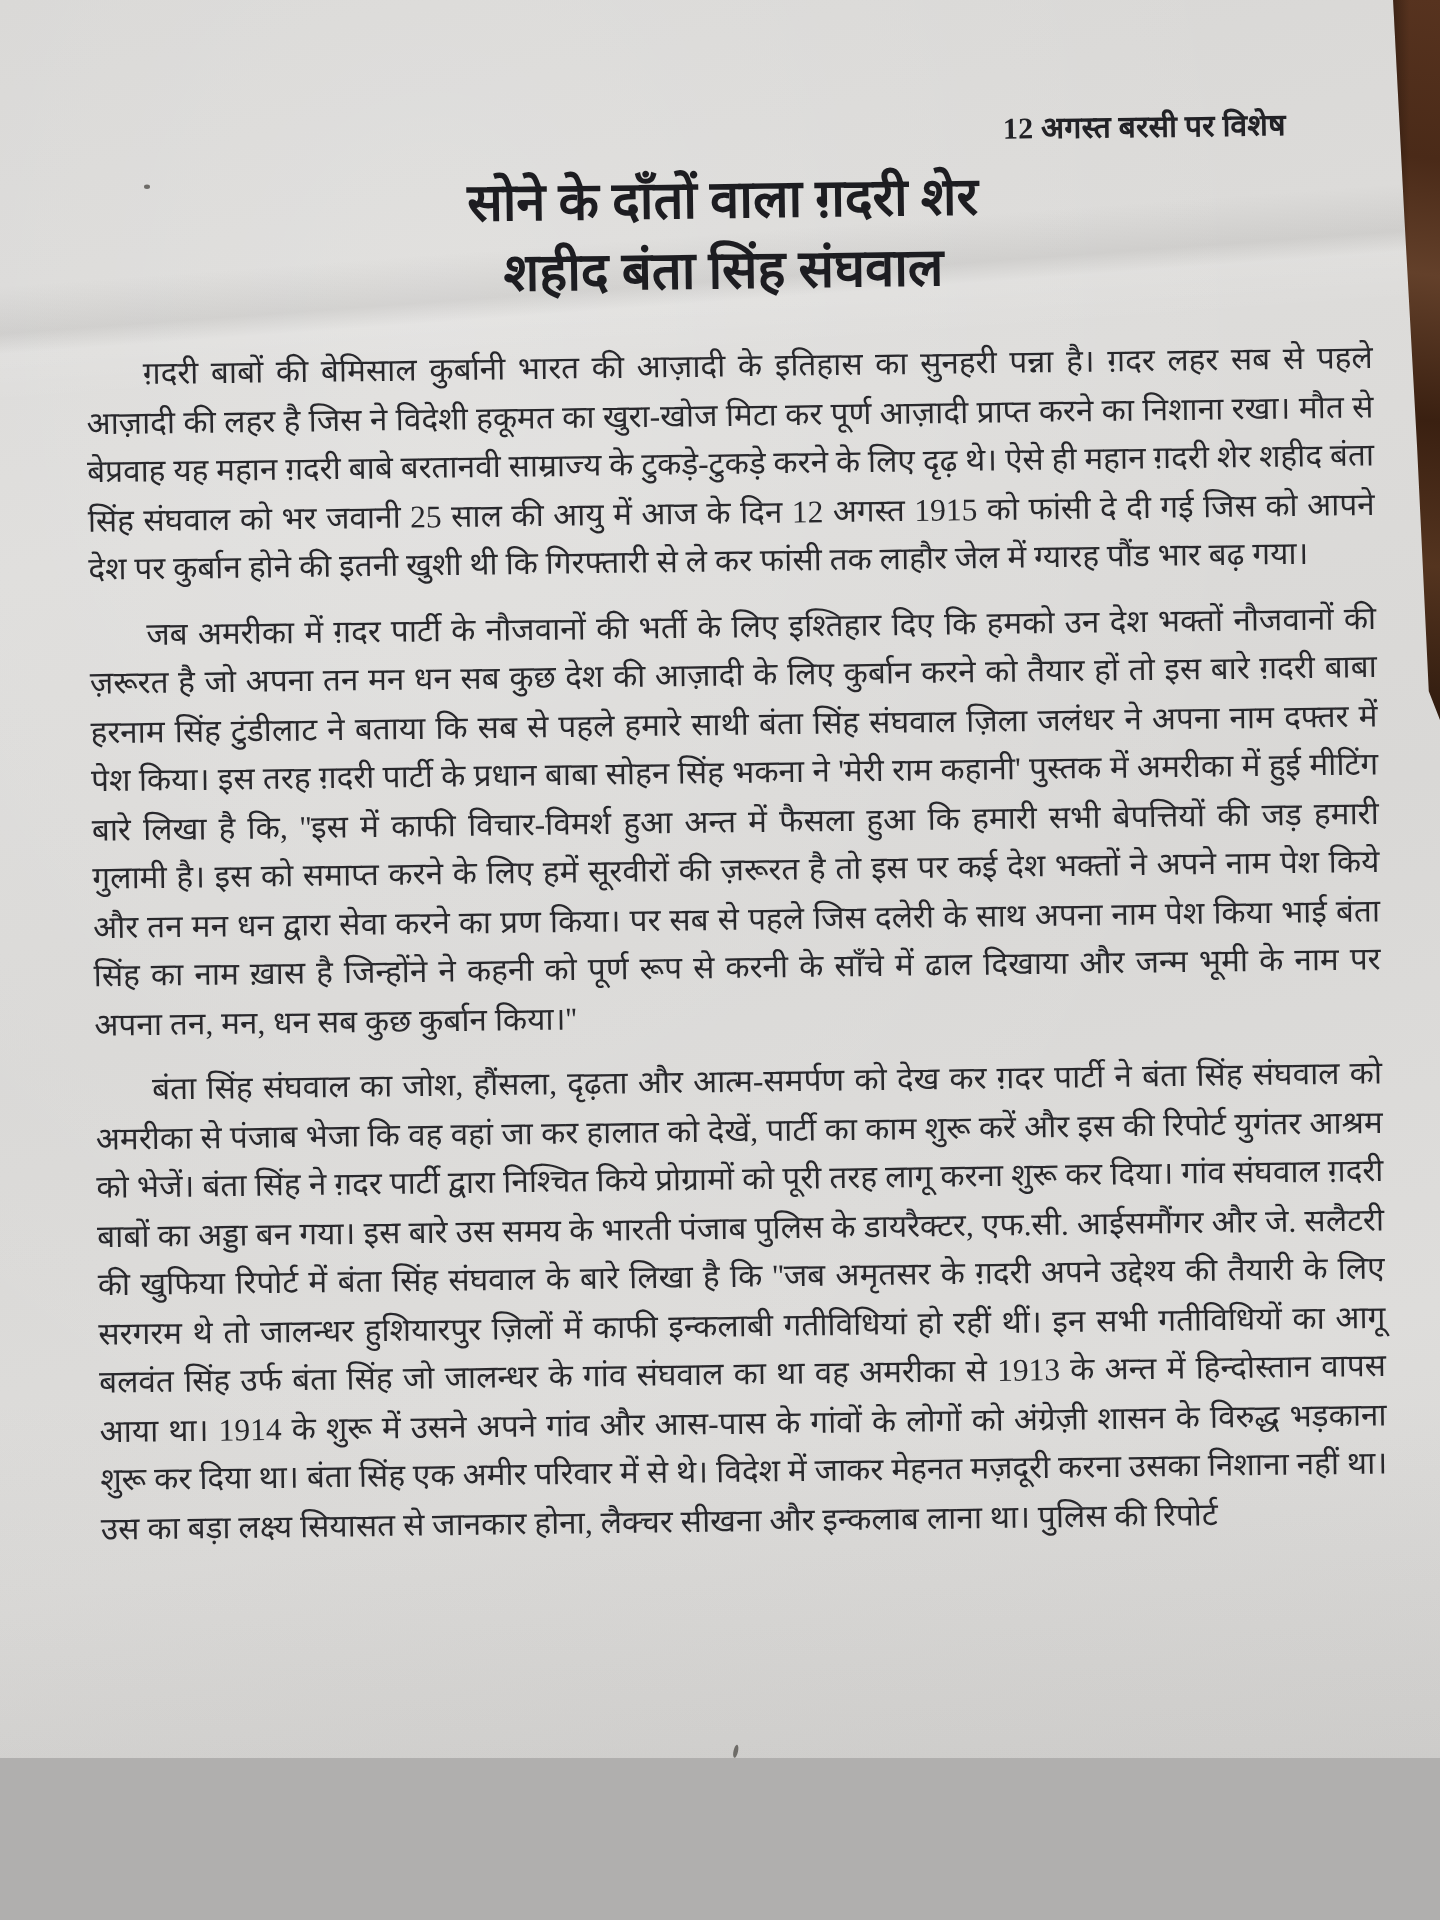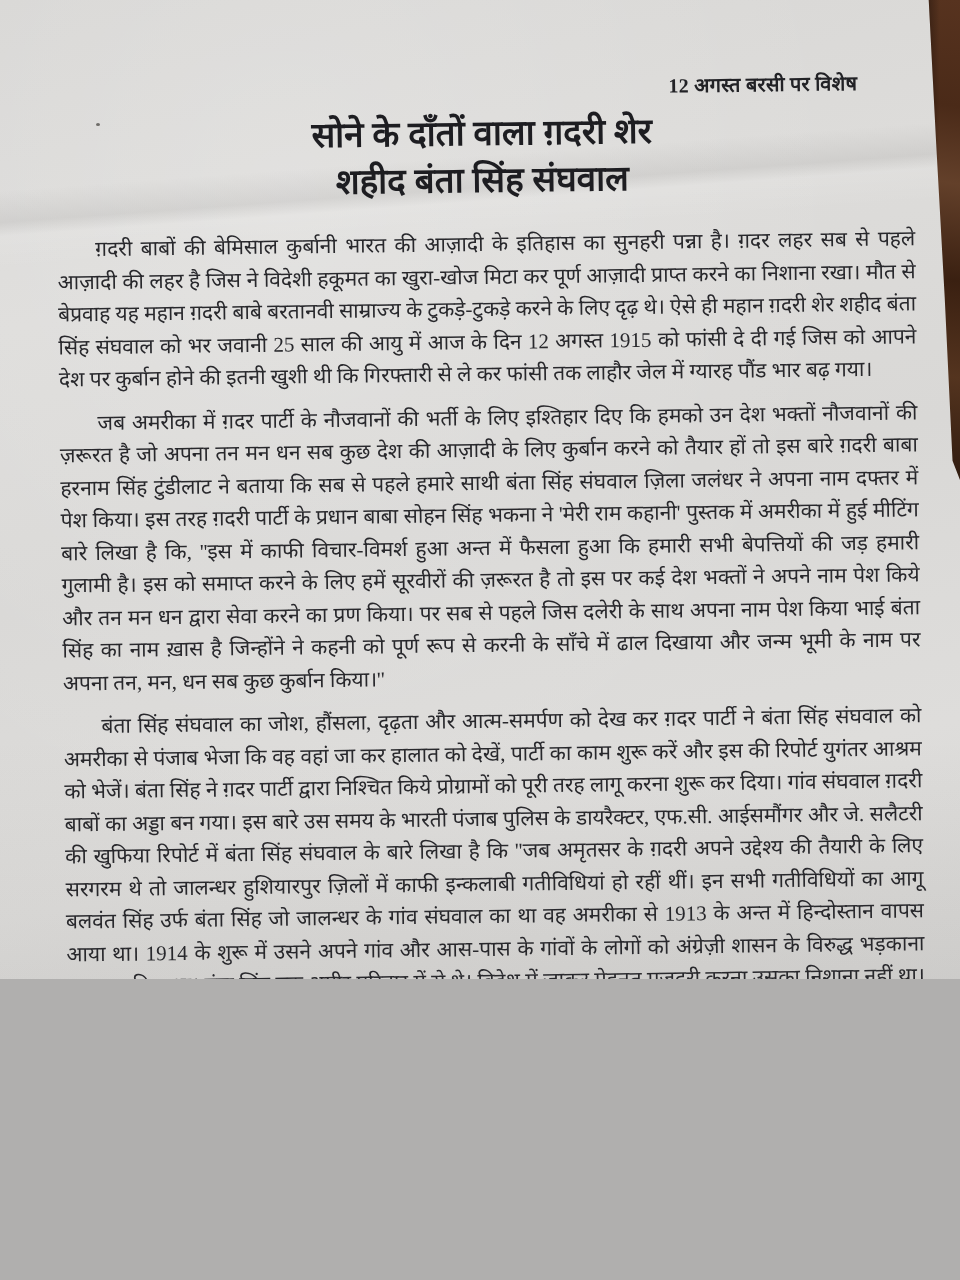--- a/index.html
+++ b/index.html
@@ -8,21 +8,21 @@
     width: 960px;
     height: 1280px;
     overflow: hidden;
     background: #b0afae;
     font-family: "Liberation Serif", "DejaVu Serif", serif;
   }
 
   .photo {
     position: relative;
     width: 960px;
-    height: 979px;
+    height: 1172px;
     background:
       radial-gradient(ellipse at 30% 20%, rgba(255,255,255,0.18), rgba(0,0,0,0) 60%),
       linear-gradient(168deg, #d7d6d4 0%, #dddcda 28%, #d9d8d6 52%, #dedddb 78%, #d6d5d3 100%);
     overflow: hidden;
   }
 
   
   .crease {
     position: absolute;
     left: -20px;

